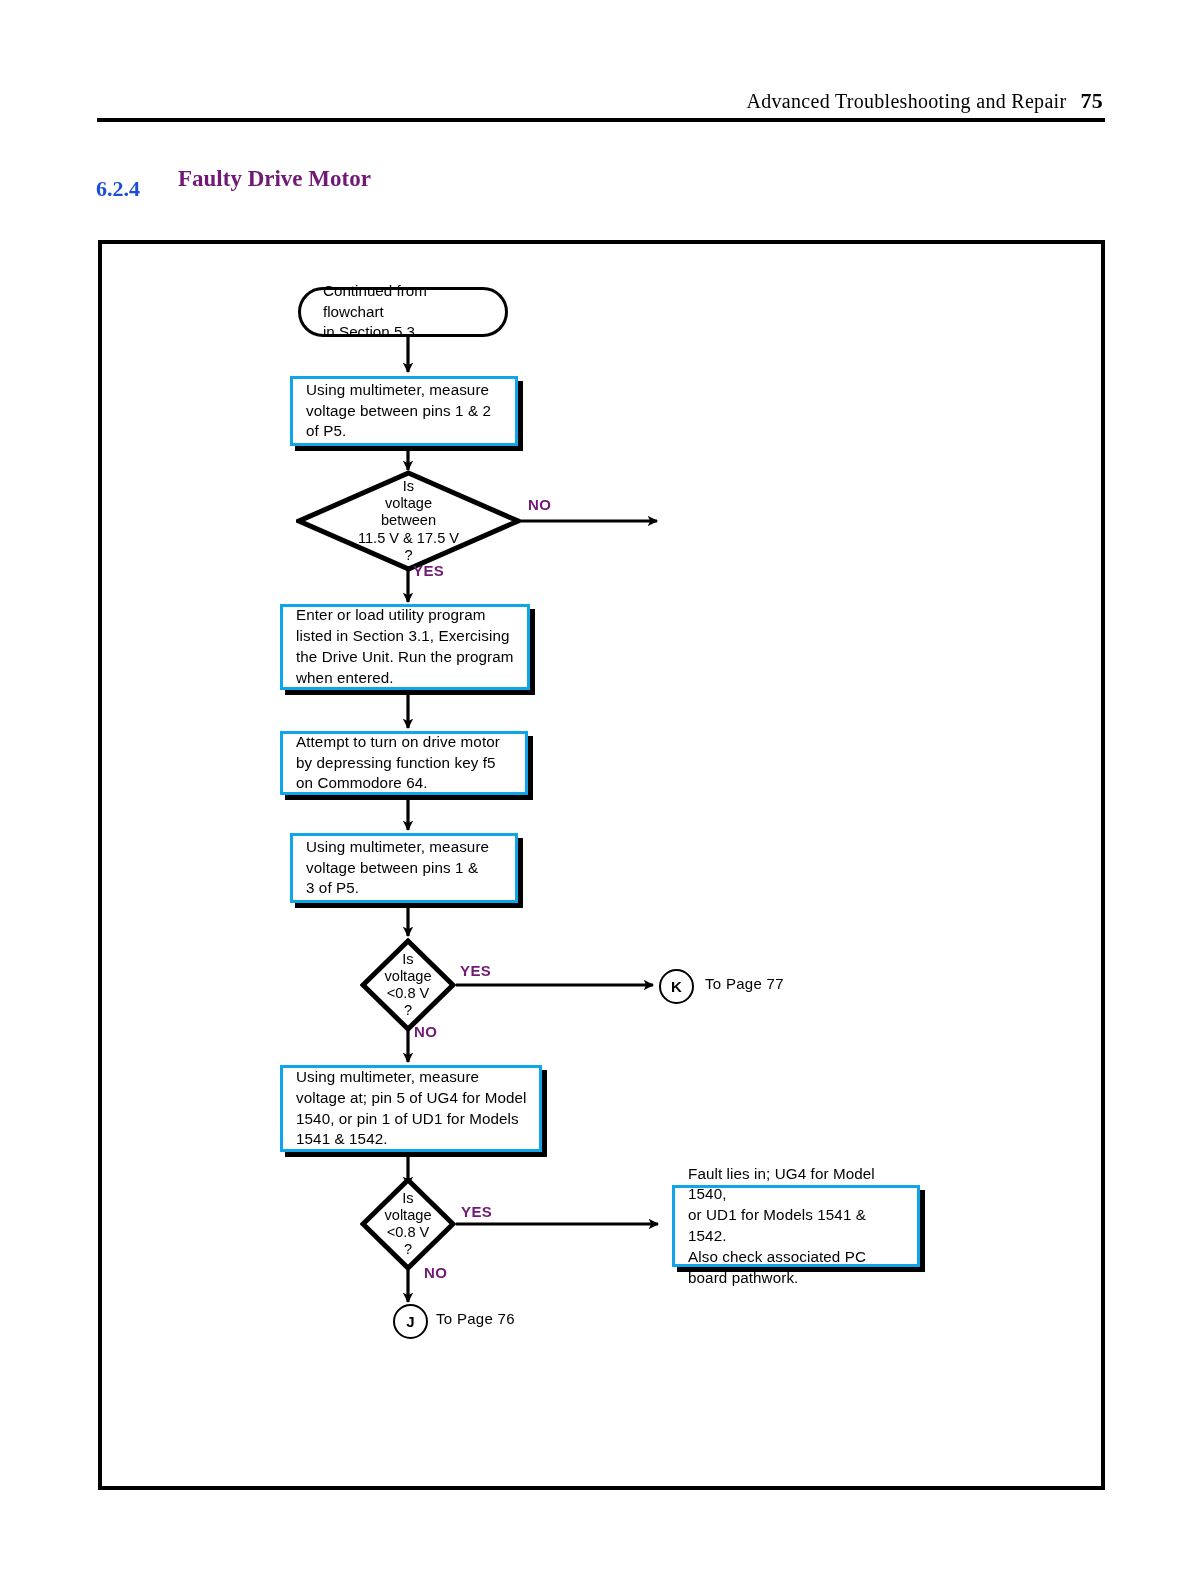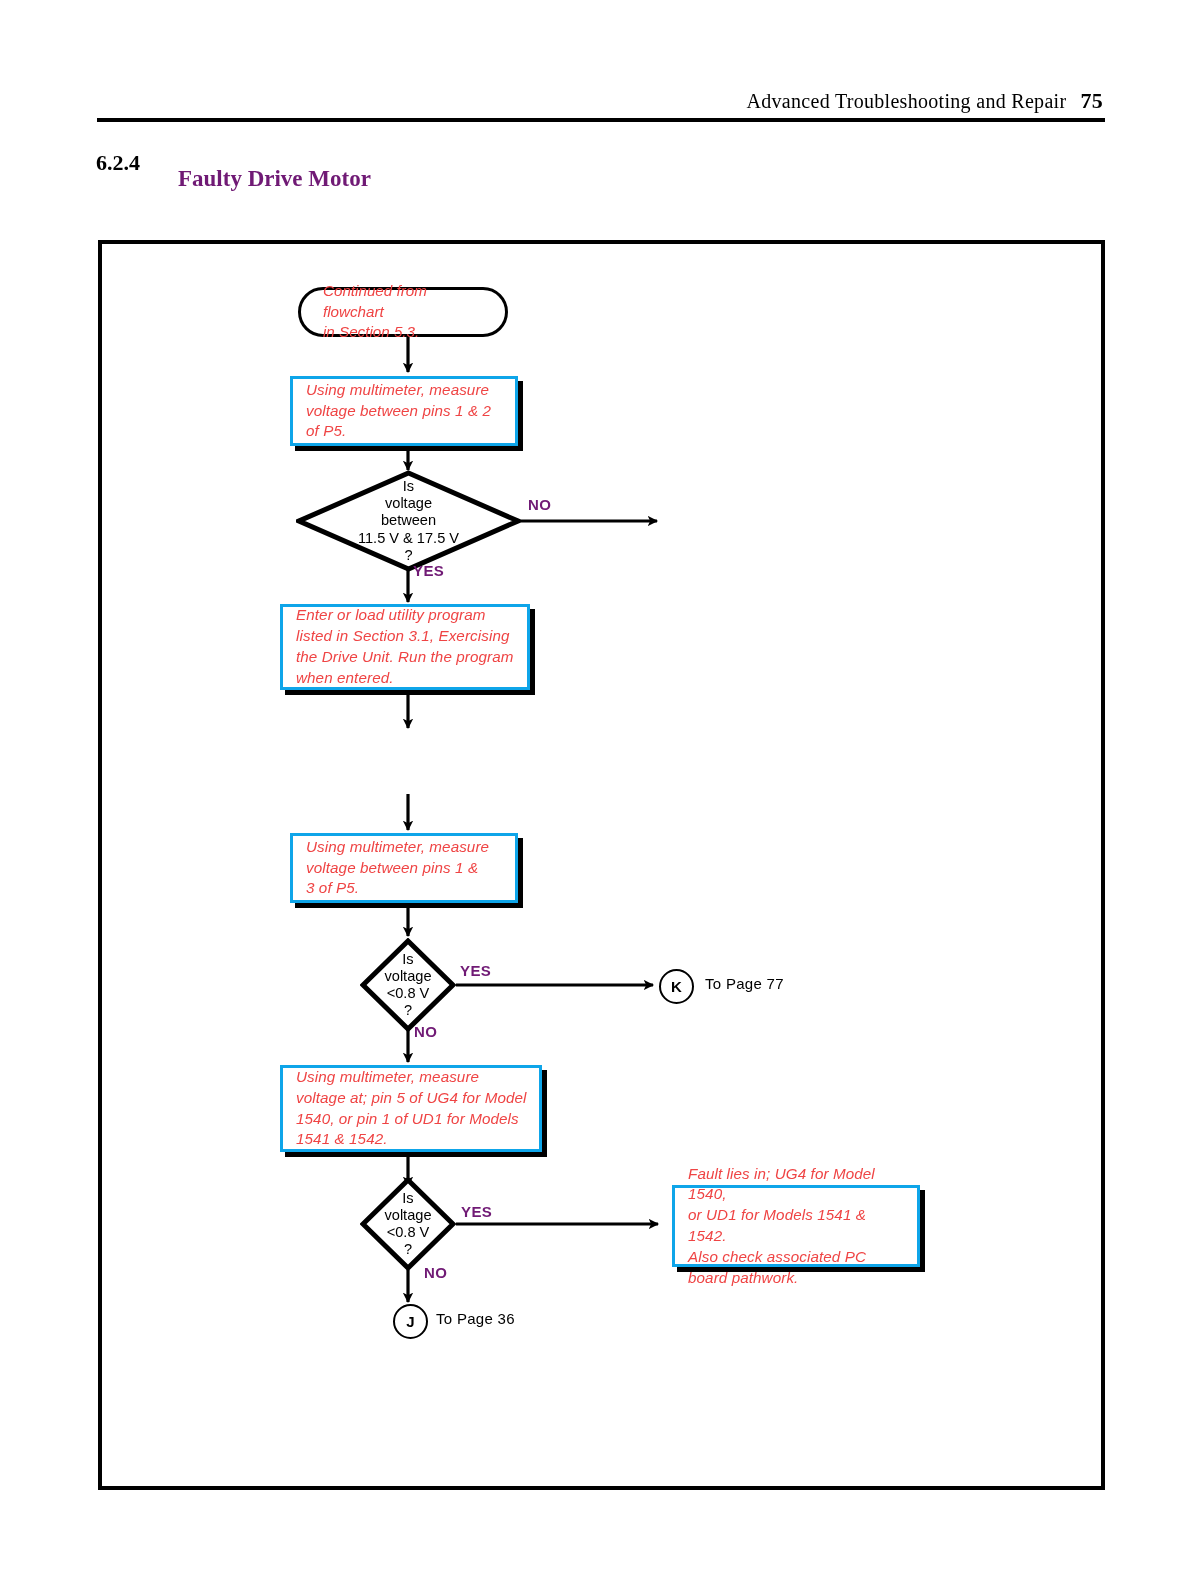--- a/index.html
+++ b/index.html
@@ -40,25 +40,25 @@
   .header-page {
     font-weight: bold;
     font-size: 22px;
     margin-left: 14px;
   }
 
   
   .sec-num {
     position: absolute;
     left: 96px;
-    top: 150px;
+    top: 176px;
     font-family: "Liberation Serif", serif;
     font-weight: bold;
     font-size: 22px;
-    color: #000000;
+    color: #1d4ed8;
   }
   .sec-title {
     position: absolute;
     left: 178px;
     top: 166px;
     font-family: "Liberation Serif", serif;
     font-weight: bold;
     font-size: 23px;
     color: #701a75;
     white-space: nowrap;
@@ -82,22 +82,21 @@
     left: 0; top: 0;
     width: 1200px;
     height: 1586px;
     pointer-events: none;
   }
 
   
   .node {
     position: absolute;
     box-sizing: border-box;
-    color: #ef4444;
-    font-style: italic;
+    color: #000000;
   }
   .proc {
     border: 3px solid #0ea5e9;
     background: #fff;
     box-shadow: 5px 5px 0 0 #000;
     display: flex;
     align-items: center;
     padding: 7px 11px 7px 13px;
   }
   .proc .txt {
@@ -242,20 +241,25 @@
   <div class="blabel" style="left:413px; top:562px;">YES</div>
 
 
   <div class="node proc" style="left:280px; top:604px; width:250px; height:86px;">
     <span class="txt">Enter or load utility program
 listed in Section  3.1, Exercising
 the Drive Unit.  Run the program
 when entered.</span>
   </div>
 
+  <div class="node proc" style="left:280px; top:731px; width:248px; height:64px;">
+    <span class="txt">Attempt to turn on drive motor
+by depressing function key f5
+on Commodore 64.</span>
+  </div>
 
   <div class="node proc" style="left:290px; top:833px; width:228px; height:70px;">
     <span class="txt">Using multimeter, measure
 voltage between pins 1 &amp;
 3 of P5.</span>
   </div>
 
   <div class="dia" style="left:360px; top:938px; width:96px; height:94px;">
     <svg width="96" height="94" viewBox="0 0 96 94">
       <polygon points="48,3 93,47 48,91 3,47" fill="#fff" stroke="#000" stroke-width="5"></polygon>
@@ -295,15 +299,15 @@
   <div class="node proc" style="left:672px; top:1185px; width:248px; height:82px;">
     <span class="txt">Fault lies in; UG4 for Model 1540,
 or UD1 for Models 1541 &amp;  1542.
 Also check associated PC
 board pathwork.</span>
   </div>
 
   <div class="conn" style="left:393px; top:1304px;">
     <span>J</span>
   </div>
-  <div class="conn-label" style="left:436px; top:1310px;">To Page  36</div>
+  <div class="conn-label" style="left:436px; top:1310px;">To Page  76</div>
 
 </div>
 
 </body></html>

